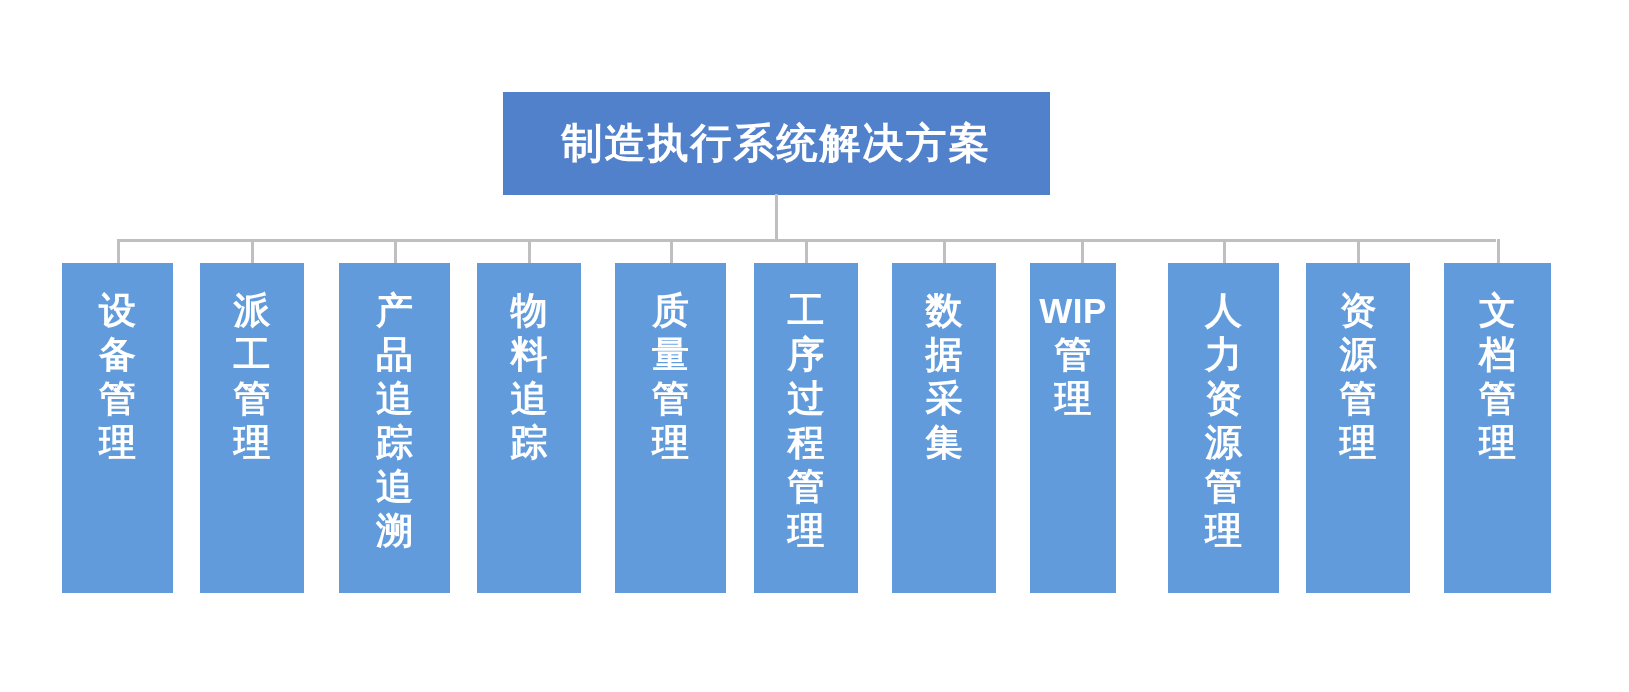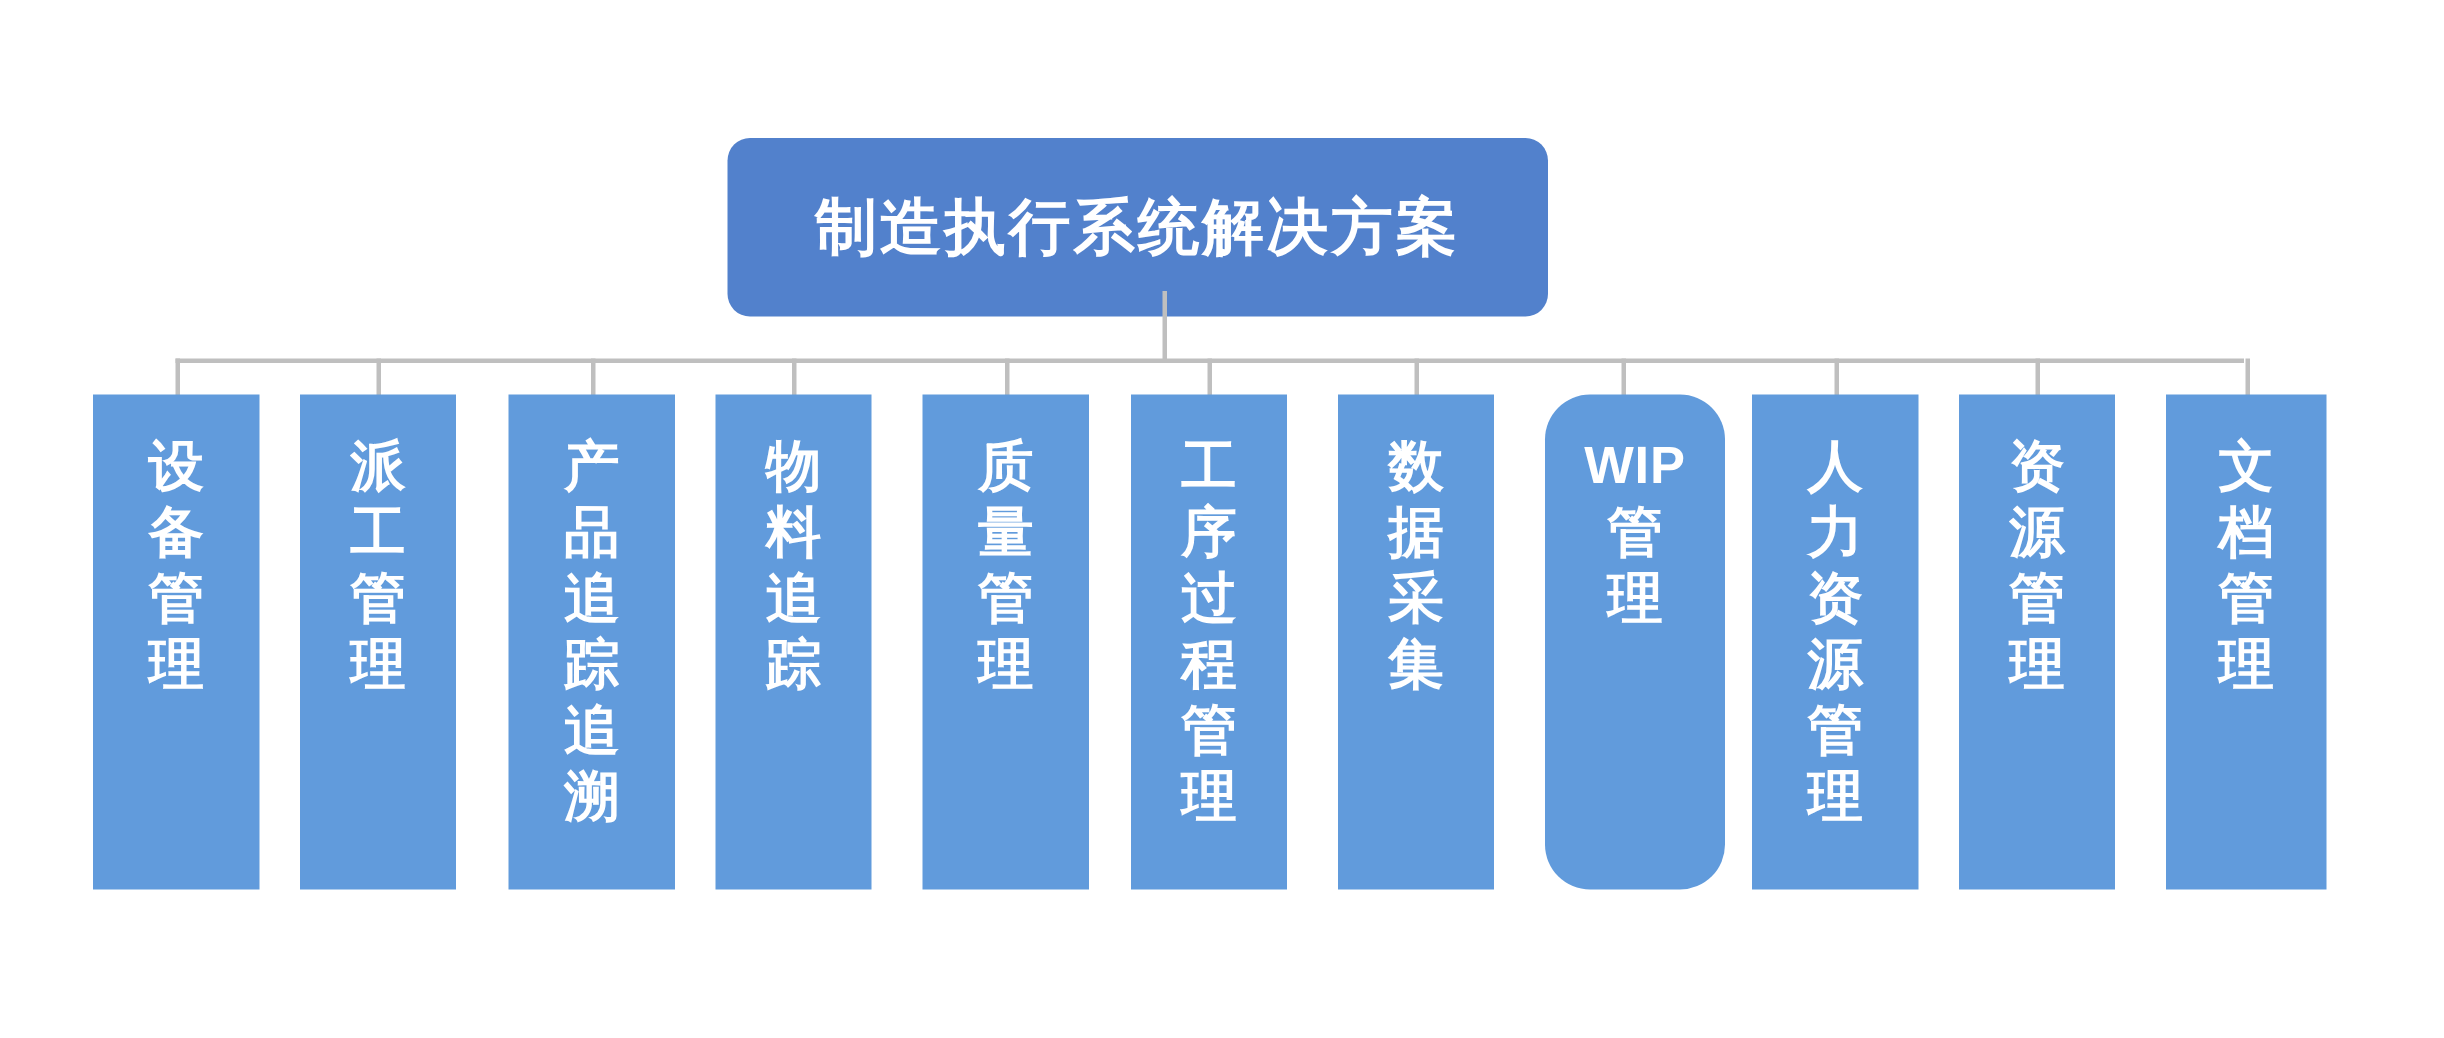--- a/index.html
+++ b/index.html
@@ -14,30 +14,29 @@
     position: relative;
     width: 1629px;
     height: 692px;
     background: #ffffff;
     overflow: hidden;
   }
 
   
   .root-node {
     position: absolute;
-    left: 485px;
+    left: 503px;
     top: 92px;
     width: 547px;
-    height: 119px;
+    height: 103px;
     background: #5281CC;
     display: flex;
     align-items: center;
     justify-content: center;
     box-sizing: border-box;
-    border-radius: 15px;
   }
   .root-label {
     color: #ffffff;
     font-size: 41px;
     font-weight: bold;
     letter-spacing: 2px;
     line-height: 1;
     white-space: nowrap;
     text-align: center;
   }
@@ -158,21 +157,21 @@
         <div class="child-line">程</div>
         <div class="child-line">管</div>
         <div class="child-line">理</div>
       </div>
       <div class="child-node" style="left: 892px; width: 104px;">
         <div class="child-line">数</div>
         <div class="child-line">据</div>
         <div class="child-line">采</div>
         <div class="child-line">集</div>
       </div>
-      <div class="child-node" style="left: 1030px; width: 120px; border-radius: 30px;">
+      <div class="child-node" style="left: 1030px; width: 86px;">
         <div class="child-line latin">WIP</div>
         <div class="child-line">管</div>
         <div class="child-line">理</div>
       </div>
       <div class="child-node" style="left: 1168px; width: 111px;">
         <div class="child-line">人</div>
         <div class="child-line">力</div>
         <div class="child-line">资</div>
         <div class="child-line">源</div>
         <div class="child-line">管</div>

